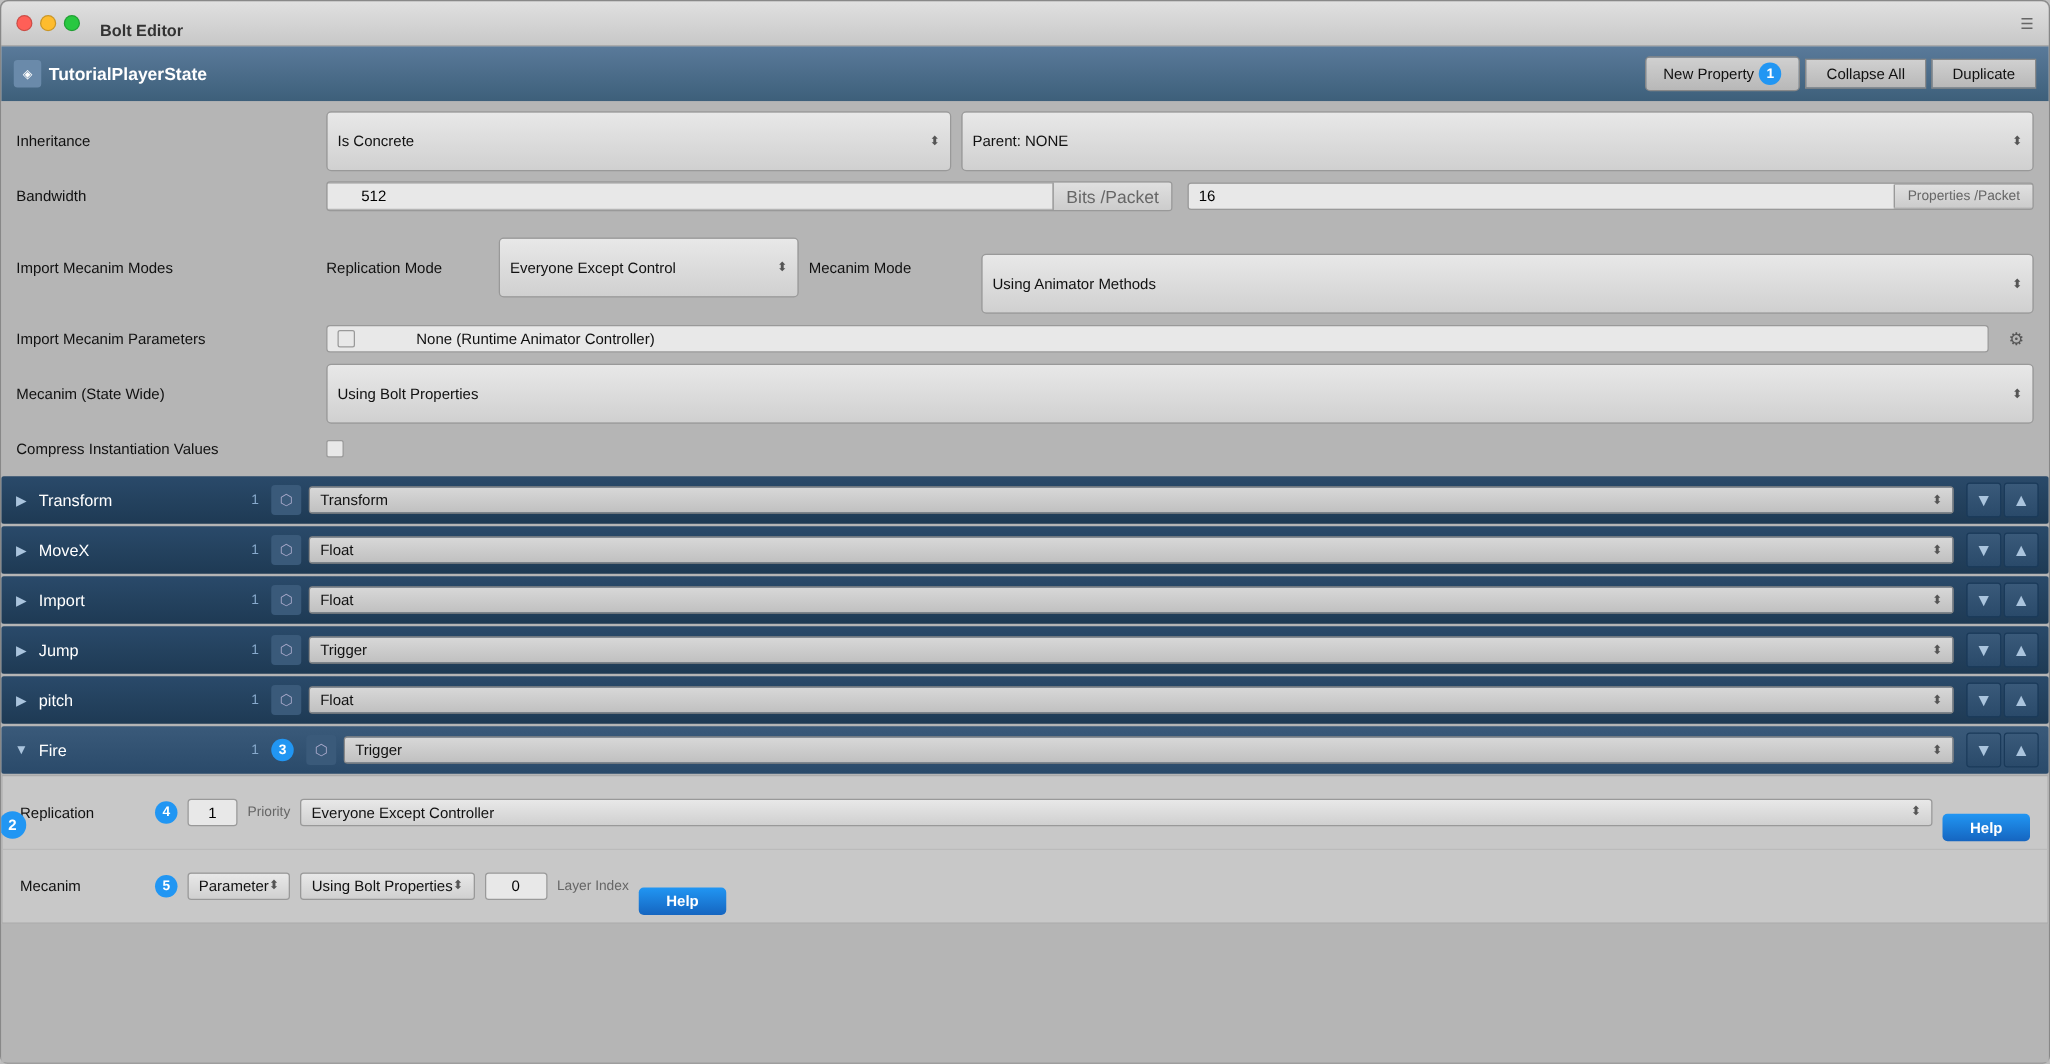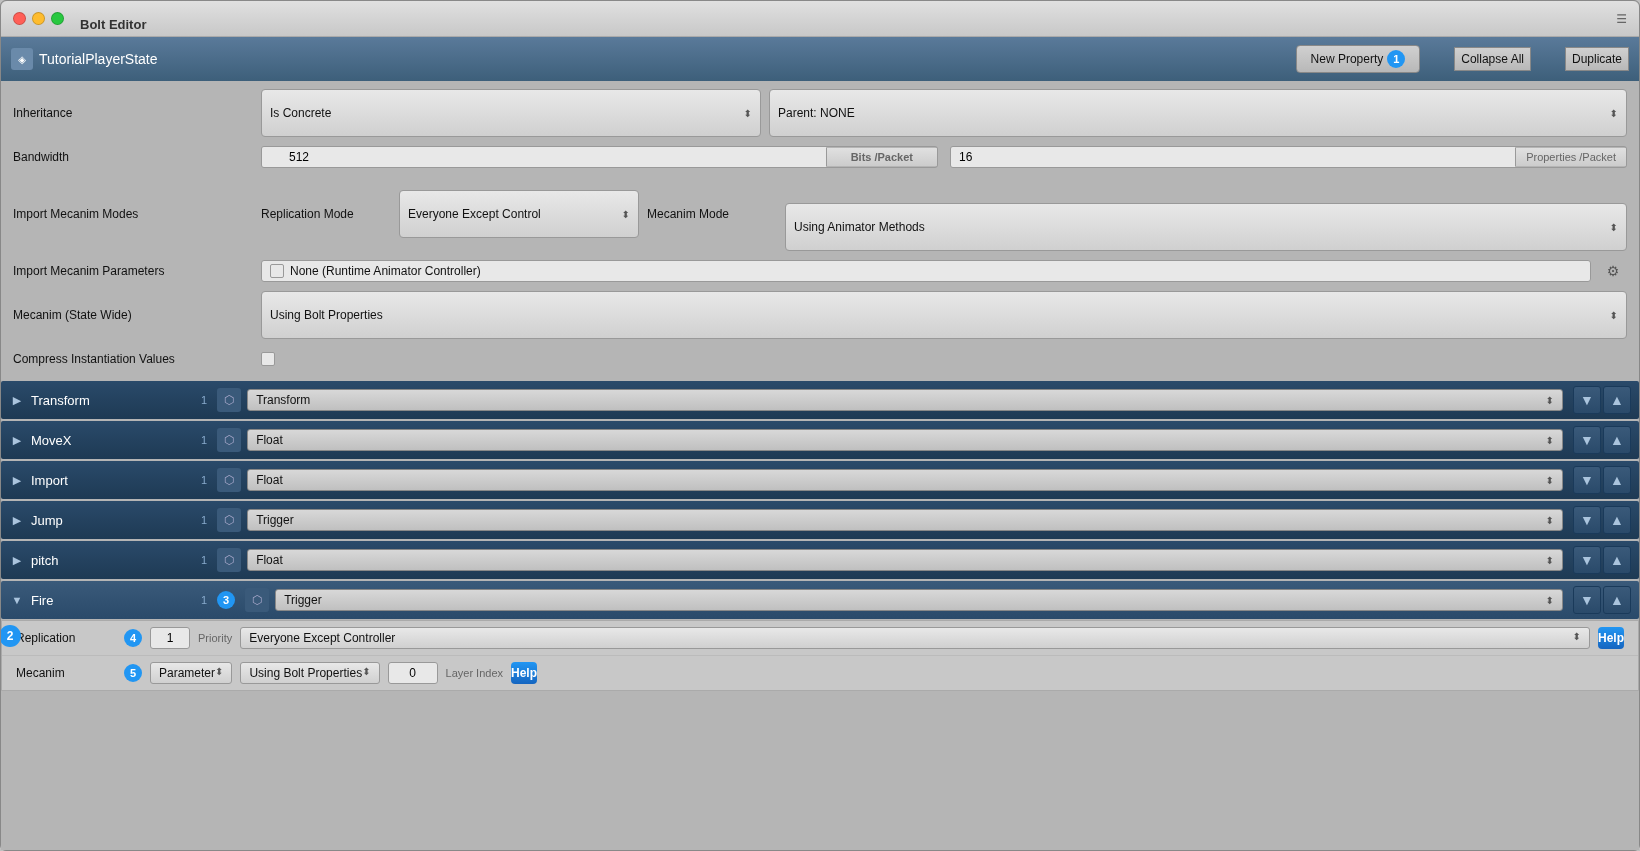--- a/index.html
+++ b/index.html
@@ -81,21 +81,21 @@
     .state-icon {
       width: 22px; height: 22px;
       background: #6a8aaa;
       border-radius: 3px;
       display: flex; align-items: center; justify-content: center;
       color: white; font-size: 10px;
     }
     .state-name {
       color: white;
       font-size: 14px;
-      font-weight: 400;
+      font-weight: 700;
     }
     .top-buttons {
       display: flex;
       gap: 4px;
       align-items: center;
     }
     .btn-new-property {
       background: linear-gradient(to bottom, #d0d0d0, #b8b8b8);
       border: 1px solid #888;
       border-radius: 4px;
@@ -113,25 +113,24 @@
       border-radius: 50%;
       width: 18px; height: 18px;
       display: flex; align-items: center; justify-content: center;
       font-size: 11px;
       font-weight: bold;
     }
     .btn-normal {
       background: linear-gradient(to bottom, #d0d0d0, #b8b8b8);
       border: 1px solid #888;
       border-radius: 0;
-      padding: 4px 6px;
+      padding: 4px 16px;
       font-size: 12px;
       cursor: pointer;
       color: #111;
-      margin-left: 30px;
     }
 
     
     .props-area {
       background: #b5b5b5;
       padding: 8px 12px;
       display: flex;
       flex-direction: column;
       gap: 6px;
     }
@@ -305,24 +304,25 @@
       padding: 3px 8px;
       font-size: 12px;
       display: flex; justify-content: space-between;
       cursor: pointer;
     }
     .help-btn {
       background: linear-gradient(to bottom, #2196F3, #1565C0);
       color: white;
       border: none;
       border-radius: 4px;
-      padding: 4px 0;
+      padding: 4px 22px;
       font-size: 12px;
       font-weight: bold;
       cursor: pointer;
+      margin-top: 24px;
     }
     .layer-input {
       background: #e8e8e8;
       border: 1px solid #999;
       border-radius: 3px;
       padding: 3px 6px;
       font-size: 12px;
       width: 50px;
       text-align: center;
     }
@@ -409,21 +409,21 @@
           <span>Parent: NONE</span>
           <span class="select-arrow">⬍</span>
         </div>
       </div>
 
       <div class="prop-row">
         <span class="prop-label">Bandwidth</span>
         <div style="display:flex; align-items:center; gap:0; flex:1;">
           <div style="display:flex; align-items:center; flex:1; gap:0; border:1px solid #999; border-radius:3px; overflow:hidden;">
             <input class="bits-input" style="border: none; border-radius: 0px; flex: 1 1 0%; background: rgb(232, 232, 232); padding-left: 27px;" value="512">
-            <span style="background: linear-gradient(to bottom,#e0e0e0,#ccc); padding: 3px 24px; font-size:11px; color:#666; border-left:1px solid #999; white-space:nowrap;font-weight:bold;">Bits /Packet</span>
+            <span style="background: linear-gradient(to bottom,#e0e0e0,#ccc); padding: 3px 10px; font-size:14px; color:#666; border-left:1px solid #999; white-space:nowrap;">Bits /Packet</span>
           </div>
           <div style="width:12px;"></div>
           <div style="display:flex; align-items:center; flex:1; gap:0; border:1px solid #999; border-radius:3px; overflow:hidden;">
             <input class="bits-input" style="border: none; border-radius: 0px; flex: 1 1 0%; background: rgb(232, 232, 232);" value="16">
             <span style="background: linear-gradient(to bottom,#e0e0e0,#ccc); padding: 3px 10px; font-size:11px; color:#666; border-left:1px solid #999; white-space:nowrap;">Properties /Packet</span>
           </div>
         </div>
       </div>
 
       <div class="prop-row">
@@ -437,21 +437,21 @@
         <div class="prop-select" style="flex:1;margin-top:26px;">
           <span>Using Animator Methods</span>
           <span class="select-arrow">⬍</span>
         </div>
       </div>
 
       <div class="prop-row">
         <span class="prop-label">Import Mecanim Parameters</span>
         <div style="flex:1; display:flex; align-items:center; border:1px solid #999; border-radius:3px; background:#e8e8e8; padding:3px 8px; gap:6px;">
           <span class="checkbox-custom"></span>
-          <span style="font-size:12px;">None (Runtime Animator Controller)</span>
+          <span style="font-size:12px;margin-left:43px;">None (Runtime Animator Controller)</span>
         </div>
         <div style="width:28px; display:flex; align-items:center; justify-content:center; cursor:pointer; font-size:14px; color:#555;">⚙</div>
       </div>
 
       <div class="prop-row">
         <span class="prop-label">Mecanim (State Wide)</span>
         <div class="prop-select" style="flex:1;">
           <span>Using Bolt Properties</span>
           <span class="select-arrow">⬍</span>
         </div>

